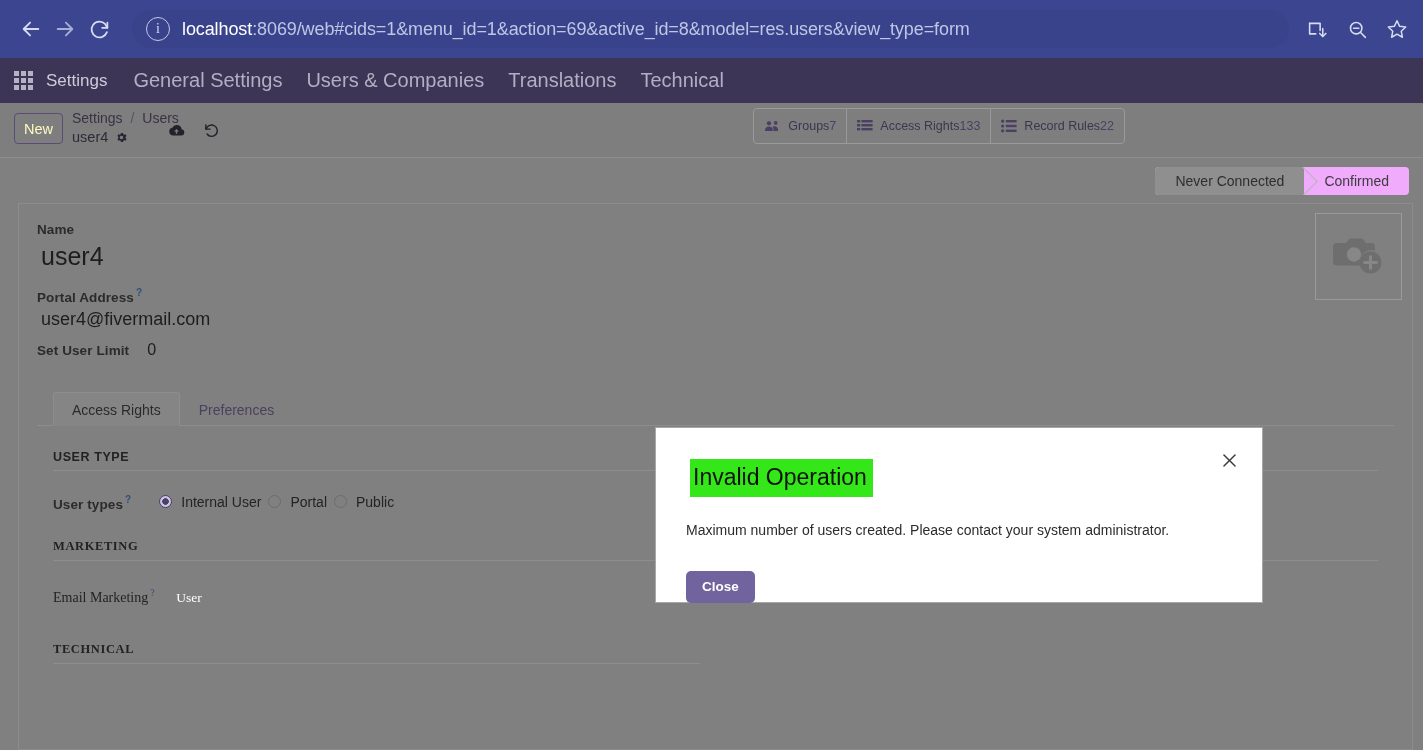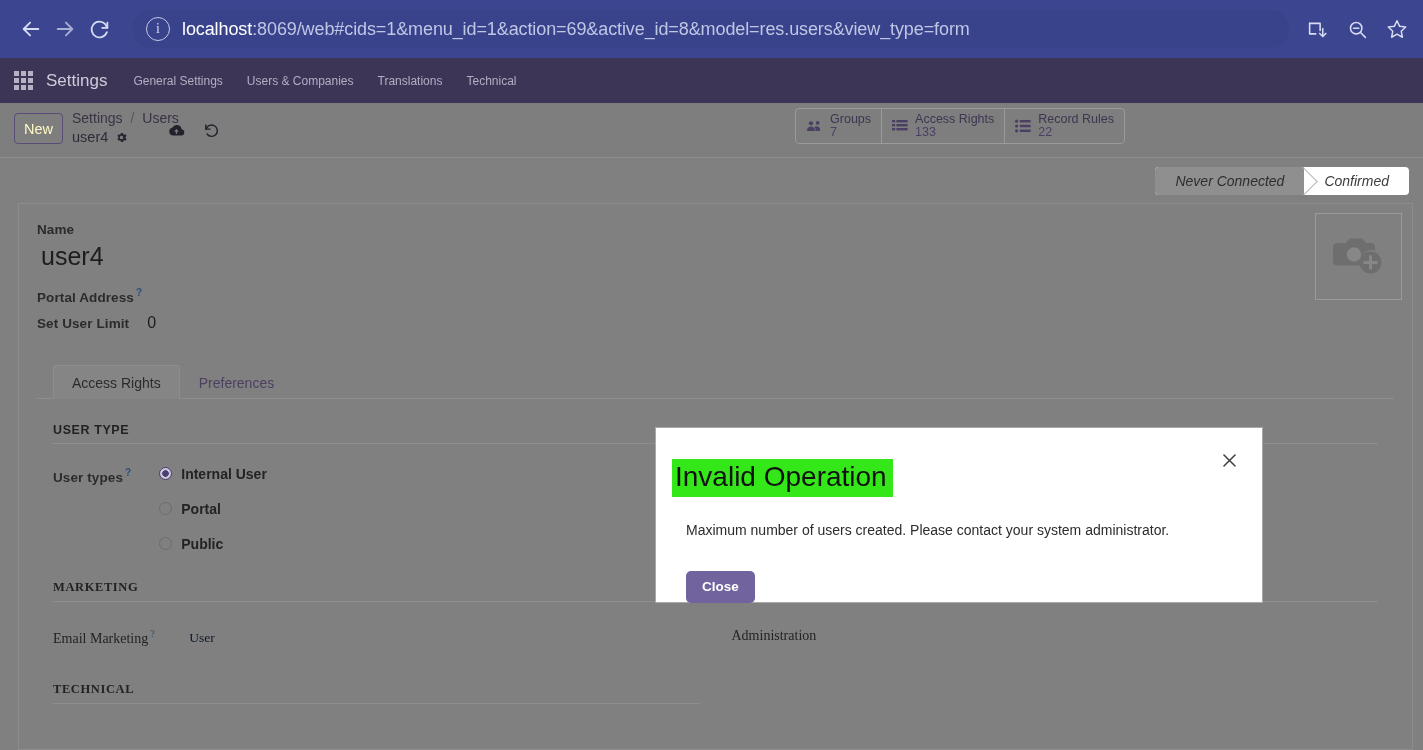--- a/index.html
+++ b/index.html
@@ -88,21 +88,21 @@
   }
   .apps-grid i { background: #b6b1c4; display:block; width:5px; height:5px;}
   .brand {
     color: #cfcbda;
     font-size: 17px;
     margin-right: 26px;
     white-space: nowrap;
   }
   .menu-item {
     color: #b3aec3;
-    font-size: 12px;
+    font-size: 20px;
     margin-right: 24px;
     white-space: nowrap;
   }
 
   
   .control-panel {
     position: absolute;
     left: 0; top: 103px;
     width: 1423px; height: 55px;
     background: #7e7e7e;
@@ -158,35 +158,34 @@
   .stat-btn {
     display: flex;
     align-items: center;
     gap: 7px;
     padding: 0 10px;
     border-right: 1px solid #9a9a9a;
     color: #4b3f63;
     box-sizing: border-box;
   }
   .stat-btn:last-child { border-right: none; }
-  .stat-btn .sb-text { display: flex; flex-direction: column; line-height: 13px; }
+  .stat-btn .sb-text { display: flex; flex-direction: row; line-height: 13px; }
   .stat-btn .sb-label { font-size: 12.5px; color: #3e3550; }
   .stat-btn .sb-value { font-size: 12.5px; color: #4b3f63; }
   .sb-icon { color: #4b3f63; display: flex; align-items: center;}
 
   
   .statusbar {
     position: absolute;
     right: 14px; top: 167px;
     display: flex;
     height: 28px;
     border-radius: 4px;
-    background: #ffffff;
+    background: #f0abfc;
     overflow: hidden;
-    font-style: italic;
   }
   .status-step {
     font-size: 14px;
     color: #3c3c3c;
     padding: 0 20px;
     display: flex;
     align-items: center;
     position: relative;
   }
   .status-step.active { color: #2e2e2e; background: #8f8f8f;}
@@ -285,21 +284,21 @@
     color: #222222;
     letter-spacing: 0.6px;
     border-bottom: 1px solid #8e8e8e;
     padding-bottom: 6px;
   }
   .radio-row {
     display: flex;
     gap: 28px;
     margin-top: 22px;
   }
-  .radio-list { display: flex; flex-direction: column; gap: 19px; font-weight: bold; }
+  .radio-list { display: flex; gap: 7px; }
   .radio-opt { display: flex; align-items: center; gap: 9px; }
   .radio-dot {
     width: 13px; height: 13px;
     border-radius: 50%;
     border: 1.5px solid #6c6c6c;
     box-sizing: border-box;
     background: transparent;
   }
   .radio-dot.checked {
     border-color: #4c3f72;
@@ -310,21 +309,21 @@
   .two-col {
     display: flex;
     margin-top: 28px;
   }
   .col { width: 50%; padding: 0 16px; box-sizing: border-box; font-family: Liberation Serif, serif; }
   .col-field {
     margin-top: 26px;
     font-size: 14px;
     color: #232323;
   }
-  .col-field .cf-value { font-size: 13.5px; color: #0f172a; margin-left: 31px; }
+  .col-field .cf-value { font-size: 13.5px; color: #ffffff; margin-left: 18px; }
 
   
   .modal-backdrop {
     position: absolute;
     left: 0; top: 0;
     width: 1423px; height: 750px;
     background: transparent;
   }
   .modal {
     position: absolute;
@@ -337,22 +336,22 @@
   }
   .modal-close {
     position: absolute;
     right: 22px; top: 21px;
     width: 22px; height: 22px;
     color: #3d3d3d;
     display: flex; align-items: center; justify-content: center;
   }
   .modal-title {
     position: absolute;
-    left: 16px; top: 31px;
-    font-size: 28px;
+    left: 34px; top: 31px;
+    font-size: 23px;
     color: #111111;
     background: #33e718;
     padding: 4px 6px 6px 3px;
     line-height: 28px;
   }
   .modal-text {
     position: absolute;
     left: 30px; top: 94px;
     font-size: 14px;
     color: #2c2c2c;
@@ -543,20 +542,21 @@
         </svg>
       </span>
     </div>
 
     <div class="fld-label">Name</div>
     <div class="name-value">user4</div>
 
     <div class="fld-label" style="margin-top:14px;">
       <span>Portal Address</span><span class="tip">?</span>
     </div>
+    <div class="email-value">user4@fivermail.com</div>
 
     <div class="inline-row">
       <span class="fld-label">Set User Limit</span>
       <span class="inline-value">0</span>
     </div>
 
     <div class="notebook">
       <div class="nb-tab active">Access Rights</div>
       <div class="nb-tab">Preferences</div>
     </div>

